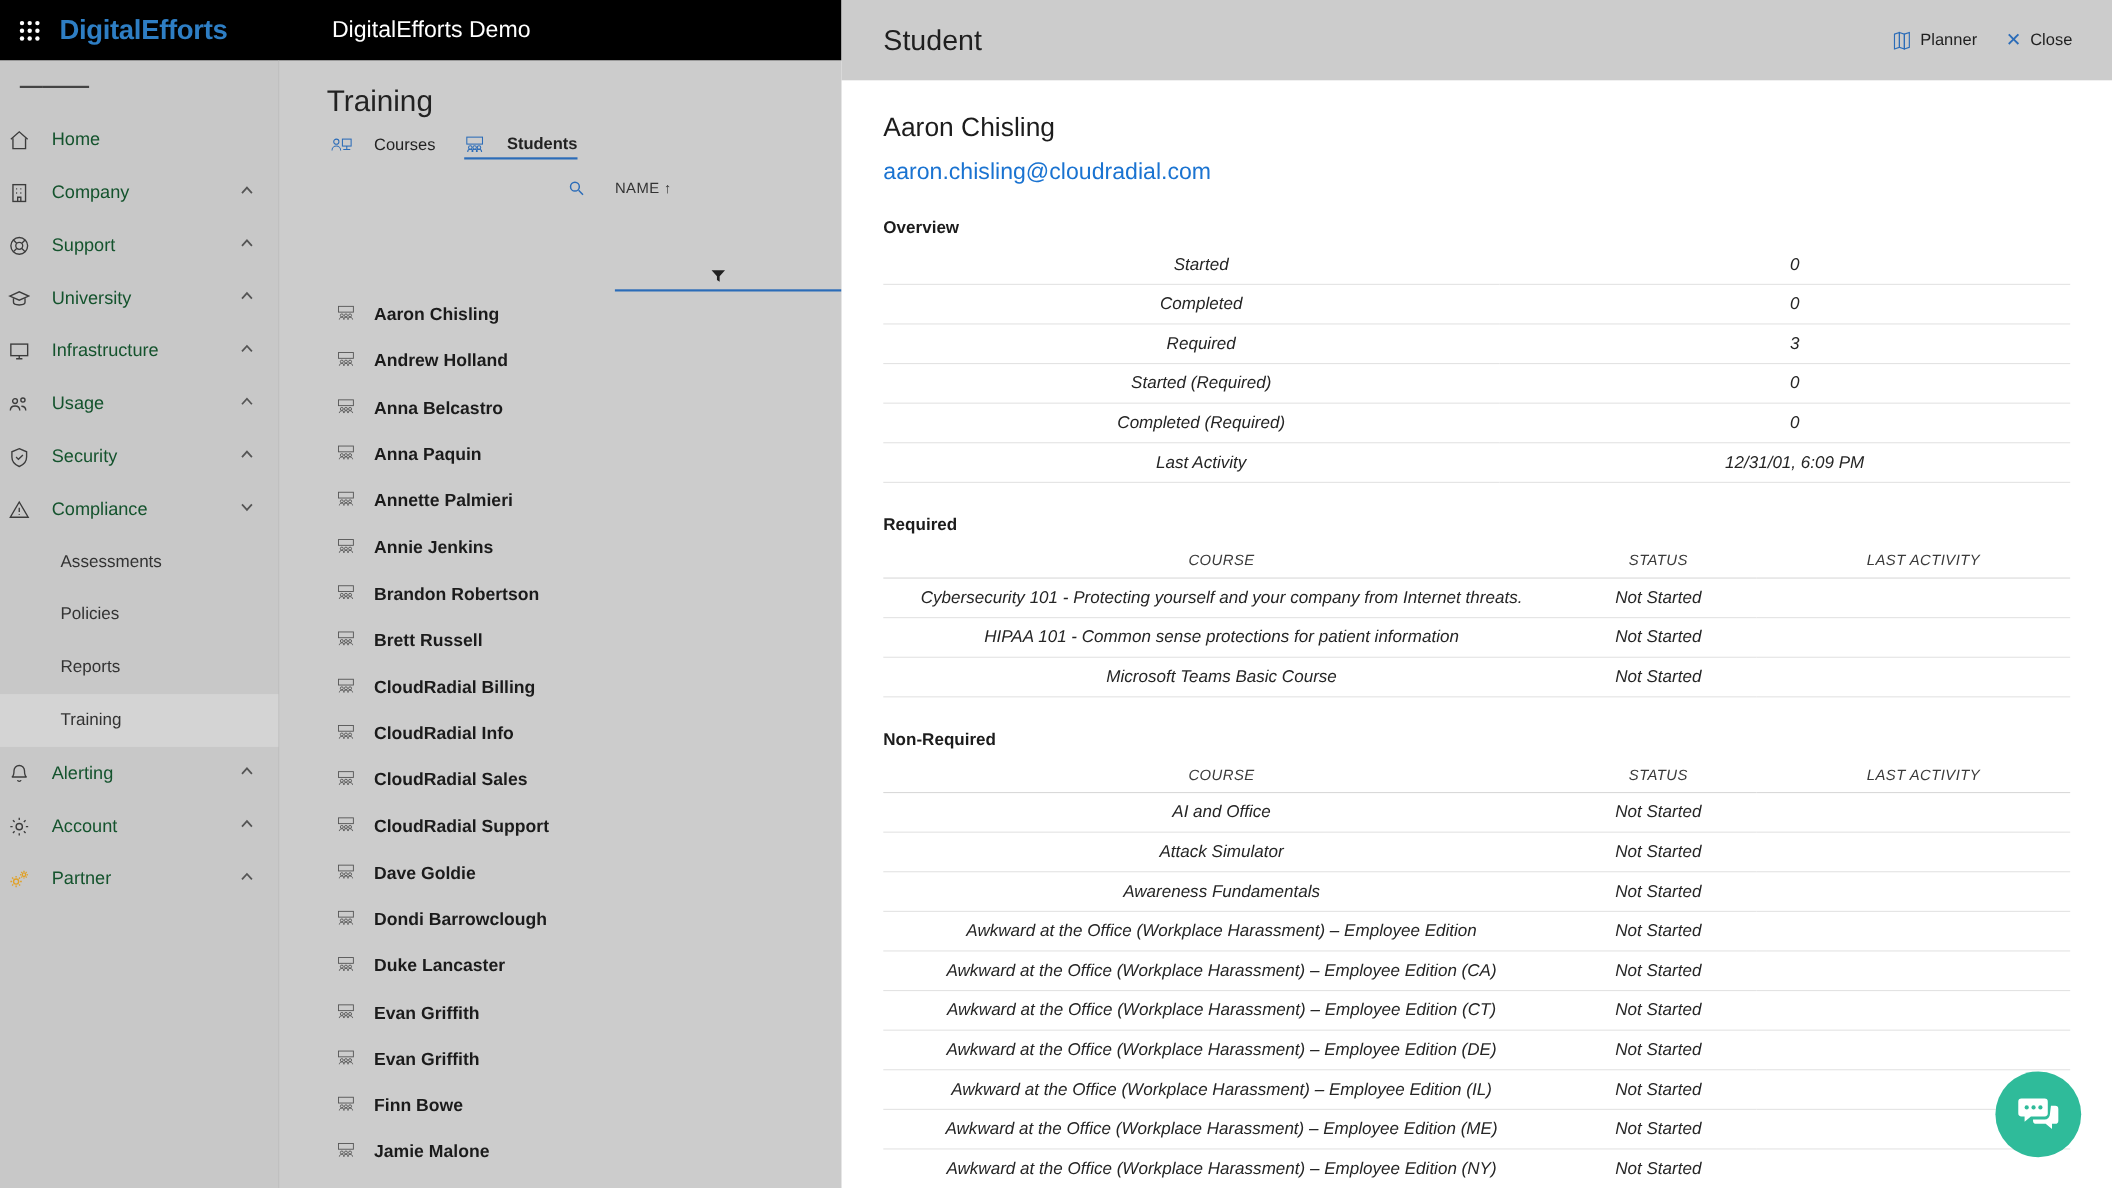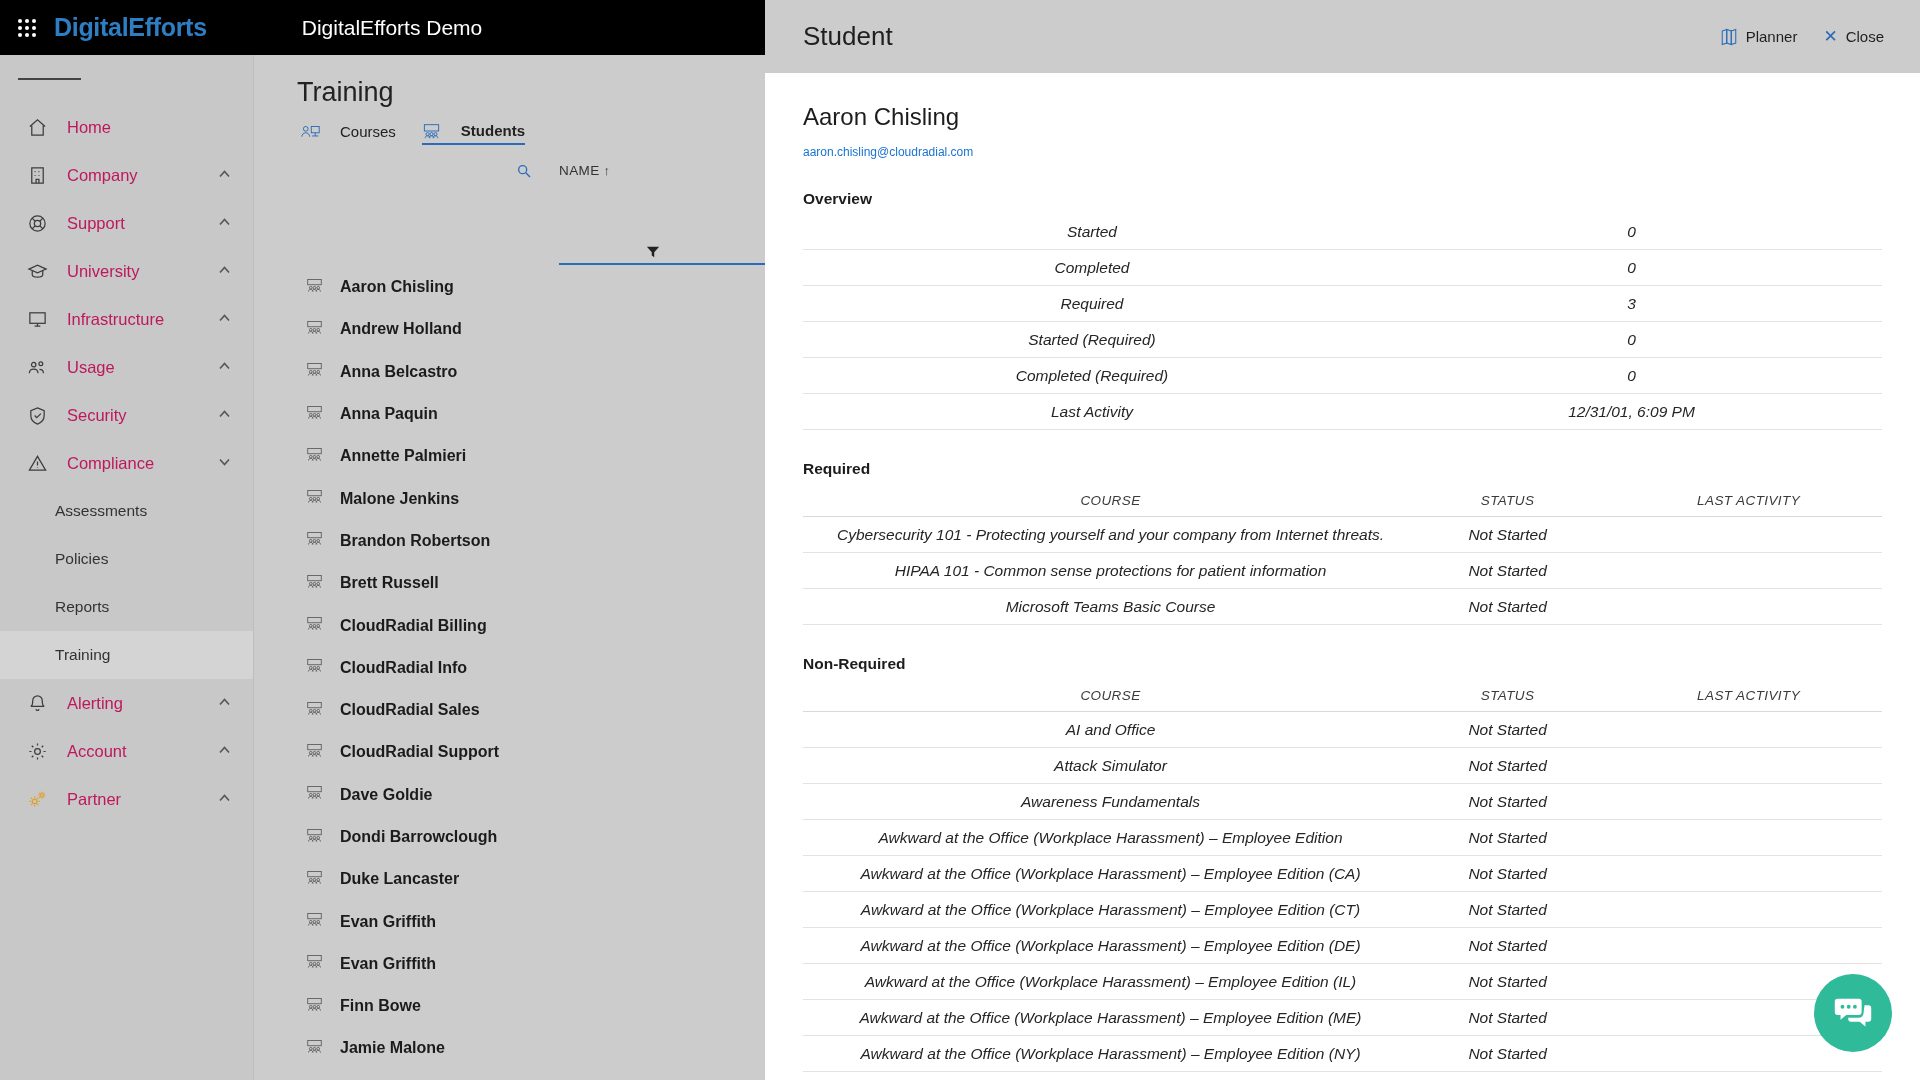--- a/index.html
+++ b/index.html
@@ -24,22 +24,22 @@
   .demo-title { color: #ffffff; font-size: 21px; margin-left: 95px; font-weight: 400; }
 
   
   .sidebar {
     position: absolute; top: 55px; left: 0; width: 254px; height: 1025px;
     background: #c8c8c8; border-right: 1px solid #bdbdbd;
   }
   .hamburger { height: 48px; display: flex; align-items: center; padding-left: 18px; cursor: pointer; }
   .hamburger span { display: block; width: 21px; height: 1.5px; background: #444; margin: 2.5px 0; }
   .nav-item {
-    height: 48px; display: flex; align-items: center; padding-left: 26px;
-    color: #be185d; font-size: 16.5px; cursor: pointer; position: relative;
+    height: 48px; display: flex; align-items: center; padding-left: 6px;
+    color: #14532d; font-size: 16.5px; cursor: pointer; position: relative;
   }
   .nav-item.sub { padding-left: 55px; font-size: 15.5px; color: #333; }
   .nav-item.active { background: #d4d4d4; }
   .nav-ico { width: 22px; height: 22px; margin-right: 19px; flex: none; display: flex; align-items: center; justify-content: center; }
   .nav-ico svg { width: 21px; height: 21px; stroke: #3c3c3c; fill: none; stroke-width: 1.3; }
   .nav-ico.amber svg { stroke: #e0a128; }
   .chev { position: absolute; right: 22px; top: 50%; transform: translateY(-50%); }
   .chev svg { width: 13px; height: 13px; stroke: #555; fill: none; stroke-width: 1.6; }
 
   
@@ -69,21 +69,21 @@
   
   .panel { position: absolute; top: 0; left: 765px; width: 1155px; height: 1080px; background: #ffffff; }
   .panel-head { height: 73px; background: #cccccc; display: flex; align-items: center; padding: 0 36px 0 38px; }
   .panel-head h2 { font-size: 26px; font-weight: 400; color: #1f1f1f; }
   .panel-actions { margin-left: auto; display: flex; align-items: center; gap: 26px; }
   .pact { display: flex; align-items: center; gap: 8px; font-size: 15px; color: #1f1f1f; cursor: pointer; justify-content: space-between; }
   .pact svg { width: 18px; height: 18px; stroke: #2b6cb8; fill: none; stroke-width: 1.4; }
   .pact .xmark { color: #2b6cb8; font-size: 17px; font-weight: 300; line-height: 1; }
   .panel-body { padding: 30px 38px 0 38px; }
   .stu-name { font-size: 24px; font-weight: 400; color: #1c1c1c; }
-  .stu-email { font-size: 12px; color: #1a73d1; margin-top: 14px; display: inline-block; cursor: pointer; }
+  .stu-email { font-size: 21px; color: #1a73d1; margin-top: 14px; display: inline-block; cursor: pointer; }
   .sect-title { font-size: 15.5px; font-weight: bold; color: #1c1c1c; margin-top: 30px; }
   table.grid { width: 100%; border-collapse: collapse; margin-top: 6px; }
   table.grid td, table.grid th { padding: 8.5px 0 8.5px 18px; border-bottom: 1px solid #e3e3e3; text-align: center; font-weight: 400; font-style: italic; }
   table.grid th { font-size: 13.5px; color: #3a3a3a; letter-spacing: .4px; border-bottom: 1px solid #d9d9d9; }
   table.grid td { font-size: 15.5px; color: #252525; }
   .c-course { width: 545px; }
   .c-status { width: 180px; }
   .c-last   { width: 260px; }
   .ov-label { width: 560px; }
   .st-notstarted { color: #e02020; }
@@ -377,21 +377,21 @@
           <span class="row-name">Annette Palmieri</span>
         </div>
         <div class="row">
           <span class="row-ico"><svg viewBox="0 0 24 20">
               <rect x="3" y="2" width="18" height="7"></rect>
               <circle cx="7" cy="13" r="1.8"></circle>
               <circle cx="12" cy="13" r="1.8"></circle>
               <circle cx="17" cy="13" r="1.8"></circle>
               <path d="M4 18c0-1.8 1.4-2.8 3-2.8s3 1 3 2.8M9 18c0-1.8 1.4-2.8 3-2.8s3 1 3 2.8M14 18c0-1.8 1.4-2.8 3-2.8s3 1 3 2.8"></path>
             </svg></span>
-          <span class="row-name">Malone Jenkins</span>
+          <span class="row-name">Annie Jenkins</span>
         </div>
         <div class="row">
           <span class="row-ico"><svg viewBox="0 0 24 20">
               <rect x="3" y="2" width="18" height="7"></rect>
               <circle cx="7" cy="13" r="1.8"></circle>
               <circle cx="12" cy="13" r="1.8"></circle>
               <circle cx="17" cy="13" r="1.8"></circle>
               <path d="M4 18c0-1.8 1.4-2.8 3-2.8s3 1 3 2.8M9 18c0-1.8 1.4-2.8 3-2.8s3 1 3 2.8M14 18c0-1.8 1.4-2.8 3-2.8s3 1 3 2.8"></path>
             </svg></span>
           <span class="row-name">Brandon Robertson</span>

